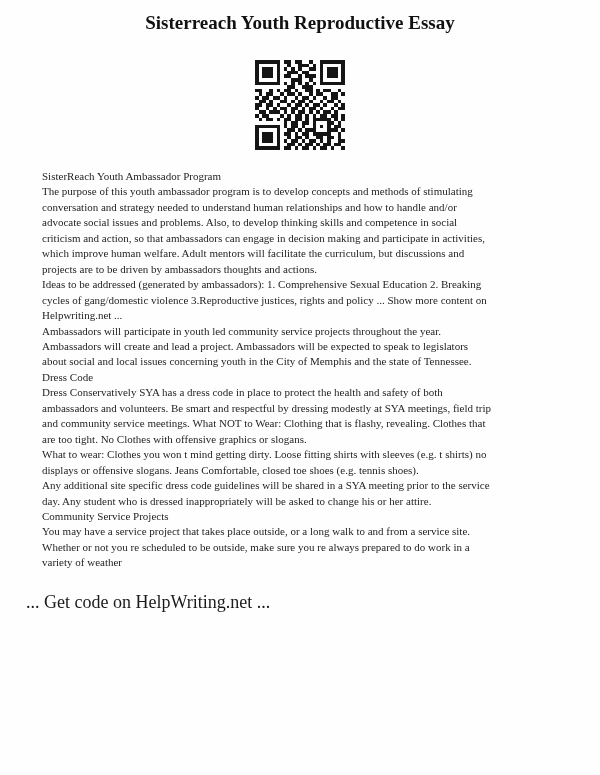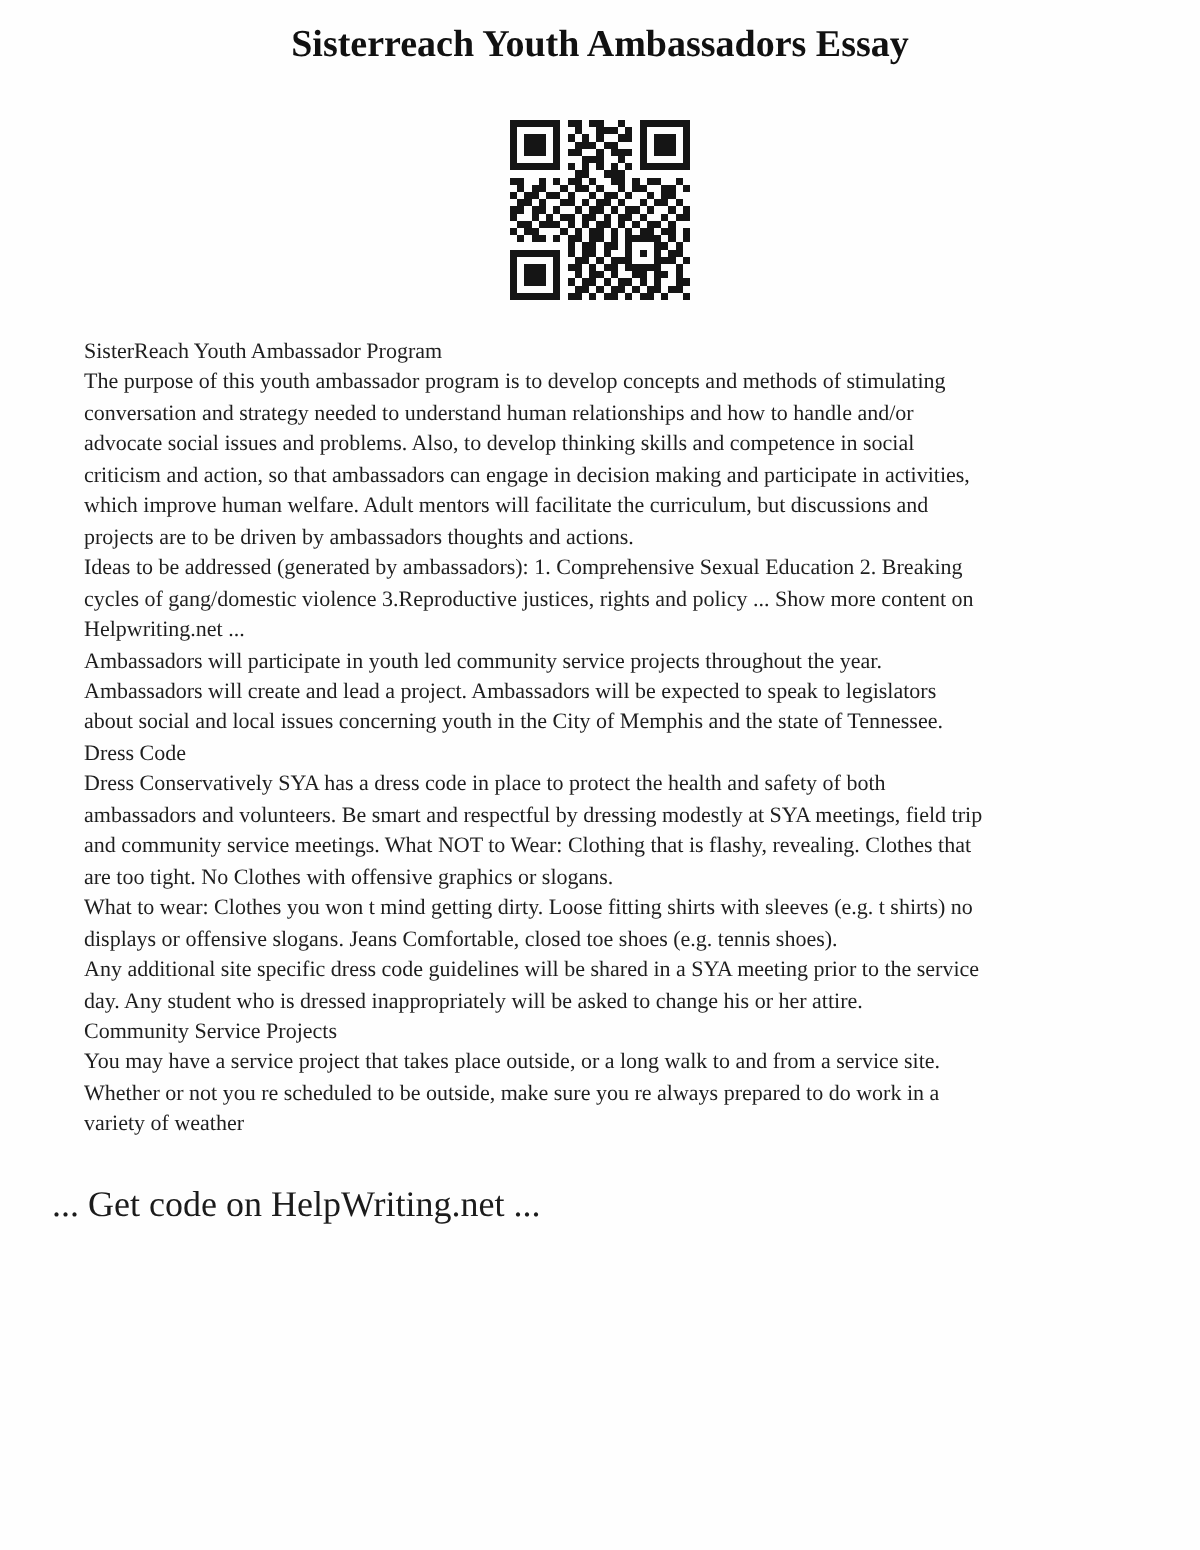--- a/index.html
+++ b/index.html
@@ -58,21 +58,21 @@
     font-family: "Liberation Serif", serif;
     font-size: 18px;
     color: #1b1b1b;
   }
 </style>
 </head>
 <body>
 
 <div class="page">
 
-  <h1 class="title">Sisterreach Youth Ambassadors Essay</h1>
+  <h1 class="title">Sisterreach Youth Reproductive Essay</h1>
 
   <div class="qr">
       <svg viewBox="0 0 25 25" xmlns="http://www.w3.org/2000/svg" fill="#151515">
         <rect x="0" y="0" width="1" height="1"></rect>
         <rect x="1" y="0" width="1" height="1"></rect>
         <rect x="2" y="0" width="1" height="1"></rect>
         <rect x="3" y="0" width="1" height="1"></rect>
         <rect x="4" y="0" width="1" height="1"></rect>
         <rect x="5" y="0" width="1" height="1"></rect>
         <rect x="6" y="0" width="1" height="1"></rect>

